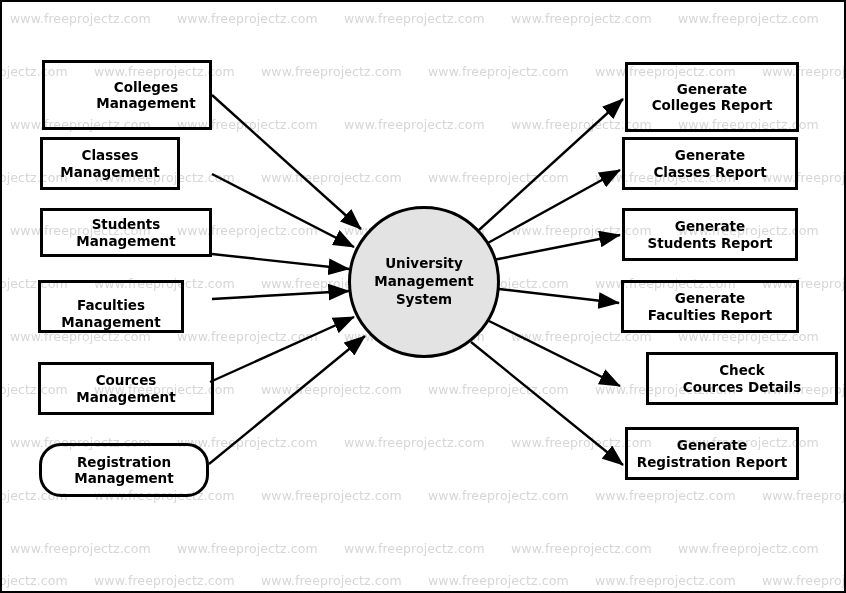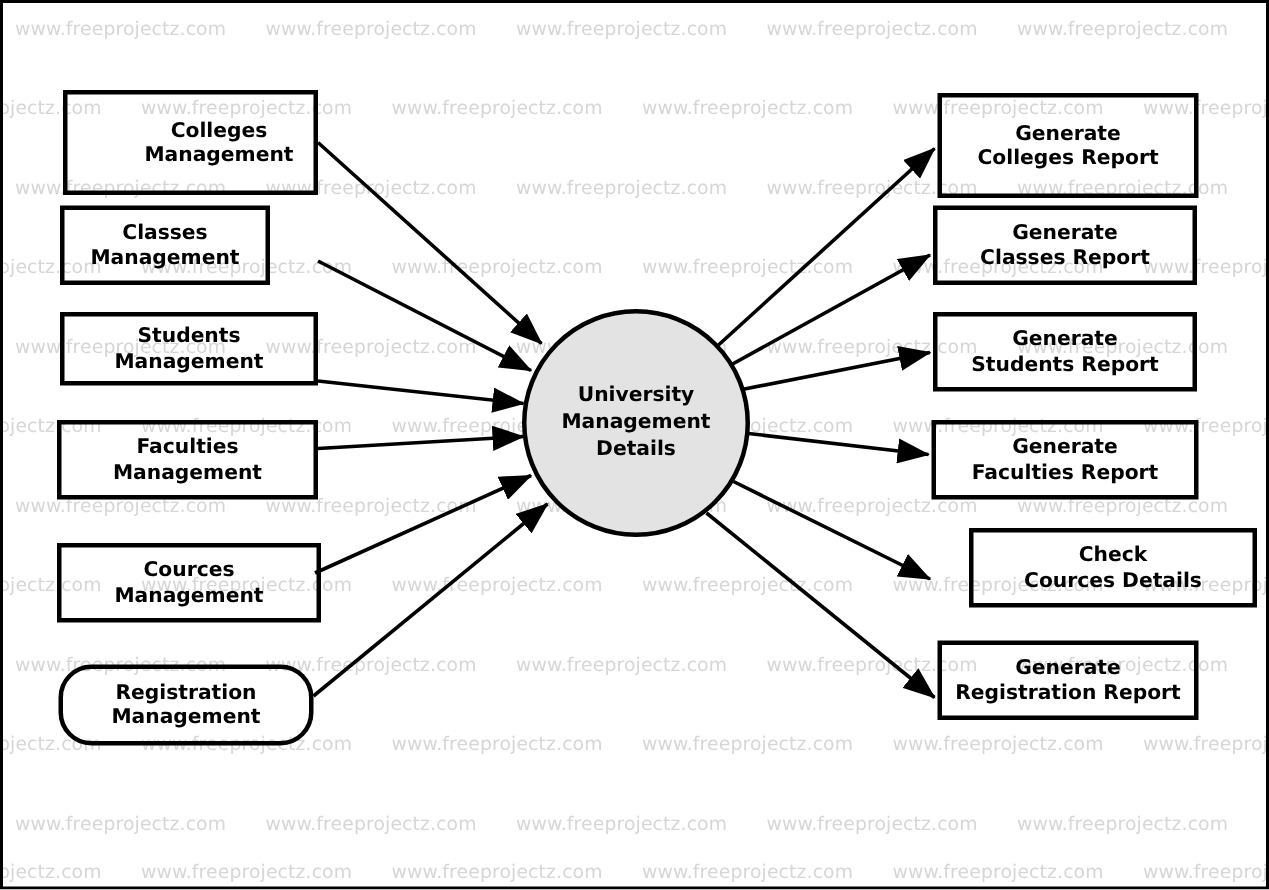--- a/index.html
+++ b/index.html
@@ -214,21 +214,21 @@
 Management</span>
         </div>
         <div class="node-box" style="left: 38px; top: 135px; width: 140px; height: 53px;">
           <span class="node-label">Classes
 Management</span>
         </div>
         <div class="node-box" style="left: 38px; top: 206px; width: 172px; height: 49px;">
           <span class="node-label">Students
 Management</span>
         </div>
-        <div class="node-box" style="left: 36px; top: 278px; width: 174px; height: 53px;">
+        <div class="node-box" style="left: 36px; top: 278px; width: 146px; height: 53px; align-items: flex-end;">
           <span class="node-label">Faculties
 Management</span>
         </div>
         <div class="node-box" style="left: 36px; top: 360px; width: 176px; height: 53px;">
           <span class="node-label">Cources
 Management</span>
         </div>
         <div class="node-box" style="left: 37px; top: 441px; width: 170px; height: 54px; border-radius: 22px;">
           <span class="node-label">Registration
 Management</span>
@@ -257,18 +257,18 @@
         </div>
         <div class="node-box" style="left: 623px; top: 425px; width: 174px; height: 53px;">
           <span class="node-label">Generate
 Registration Report</span>
         </div>
       </div>
 
     <div id="process-circle" style="left: 346px; top: 204px; width: 152px; height: 152px;">
       <span class="node-label">University
 Management
-Details</span>
+System</span>
     </div>
 
 
   </div>
 </div>
 
 </body></html>

